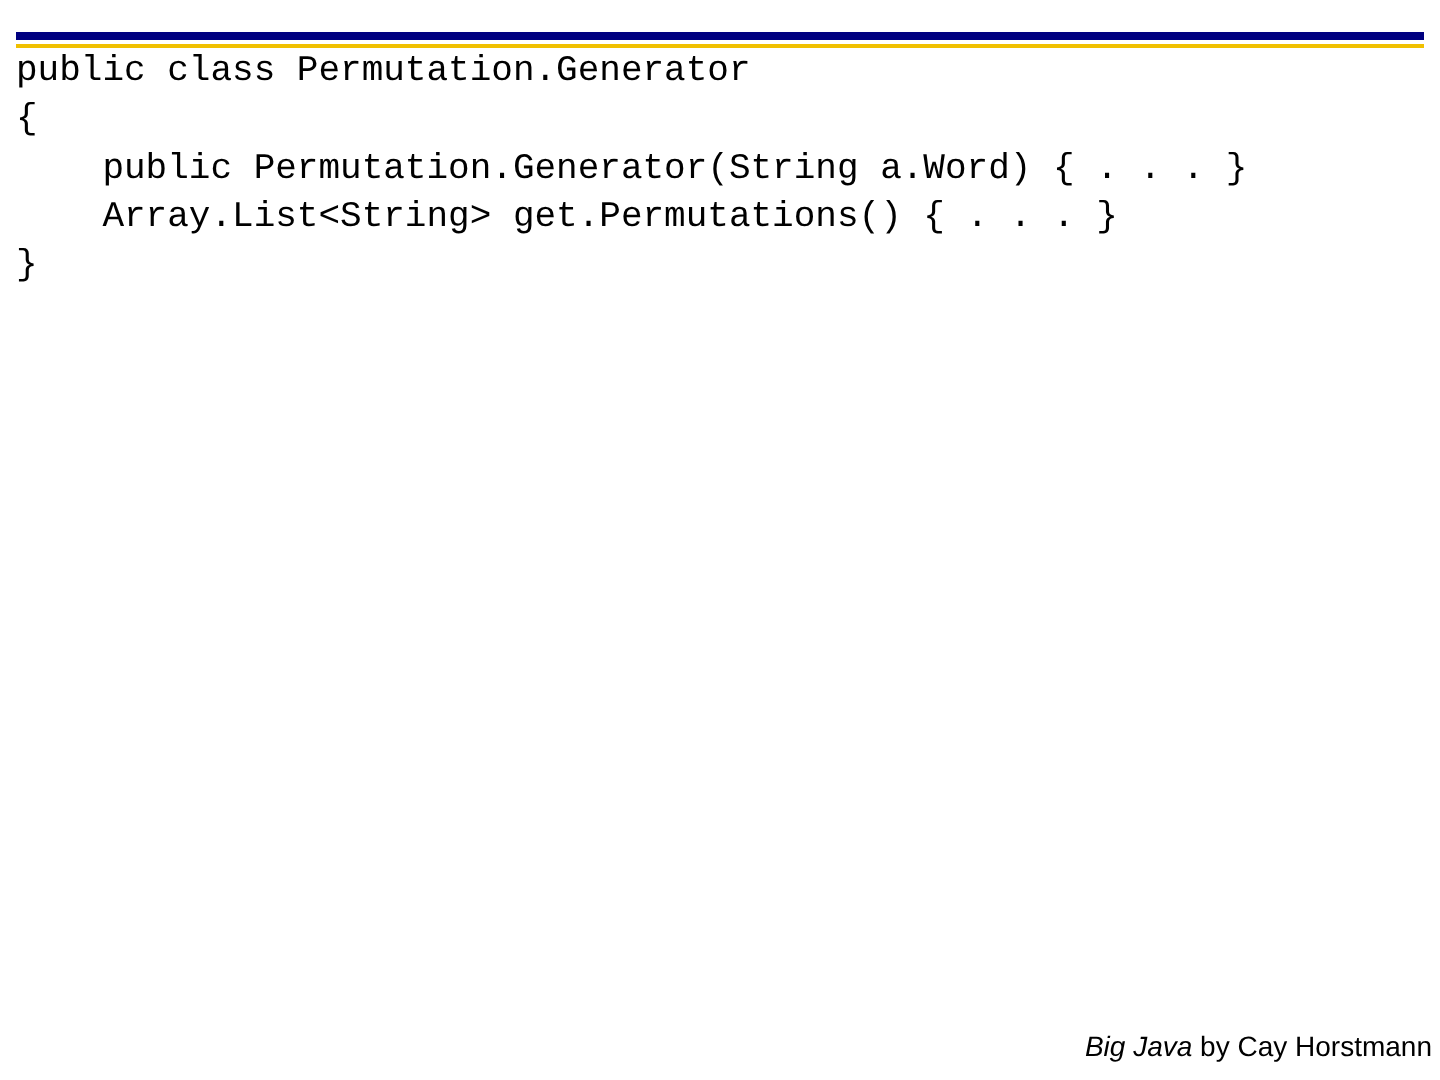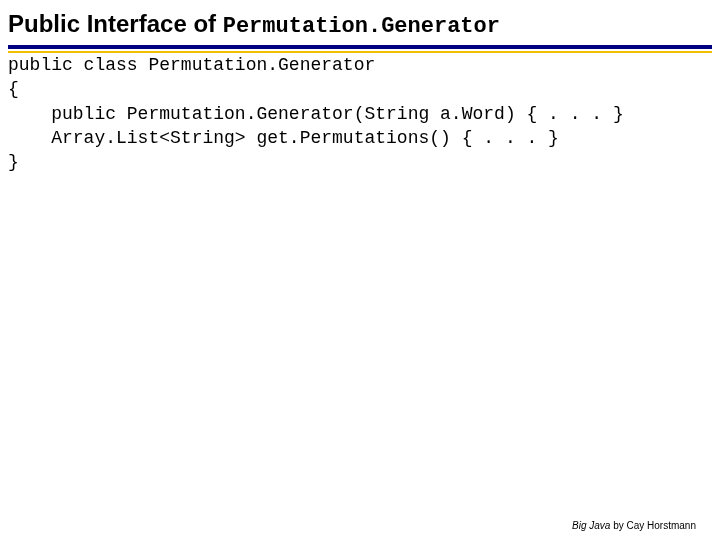--- a/index.html
+++ b/index.html
@@ -4,31 +4,28 @@
 <style>
   * { margin: 0; padding: 0; box-sizing: border-box; }
   html, body { width: 720px; height: 540px; background: #fff; font-family: Arial, Helvetica, sans-serif; position: relative; overflow: hidden; }
   .slide { width: 720px; height: 540px; position: relative; }
   .title-wrap { padding: 10px 8px 0 8px; }
   .title { font-size: 24px; font-weight: bold; color: #000; }
   .title .mono { font-family: "Courier New", Courier, monospace; font-size: 22px; }
   .rule1 { margin-top: 6px; height: 4px; background: #000080; }
   .rule2 { margin-top: 2px; height: 2px; background: #f0c000; }
   .code-block { padding: 0 8px 0 8px; font-family: "Courier New", Courier, monospace; font-size: 18px; line-height: 1.35; white-space: pre; color: #000; }
-  .footer { position: absolute; right: 24px; bottom: 8px; text-align: right; font-size: 10px; line-height: 1.3; color: #000; }
+  .footer { position: absolute; right: 4px; bottom: 8px; text-align: right; font-size: 14px; line-height: 1.3; color: #000; }
   .footer .book { font-style: italic; }
 </style>
 </head>
 <body>
 
 <div class="slide">
   <div class="title-wrap">
-    <div class="title">
-      <span>Public Interface of </span><span class="mono">Permutation.Generator</span>
-    </div>
     <div class="rule1"></div>
     <div class="rule2"></div>
   </div>
 
   <div class="code-block"><span>public class Permutation.Generator</span>
 <span>{</span>
 <span>    public Permutation.Generator(String a.Word) { . . . }</span>
 <span>    Array.List&lt;String&gt; get.Permutations() { . . . }</span>
 <span>}</span></div>
 

